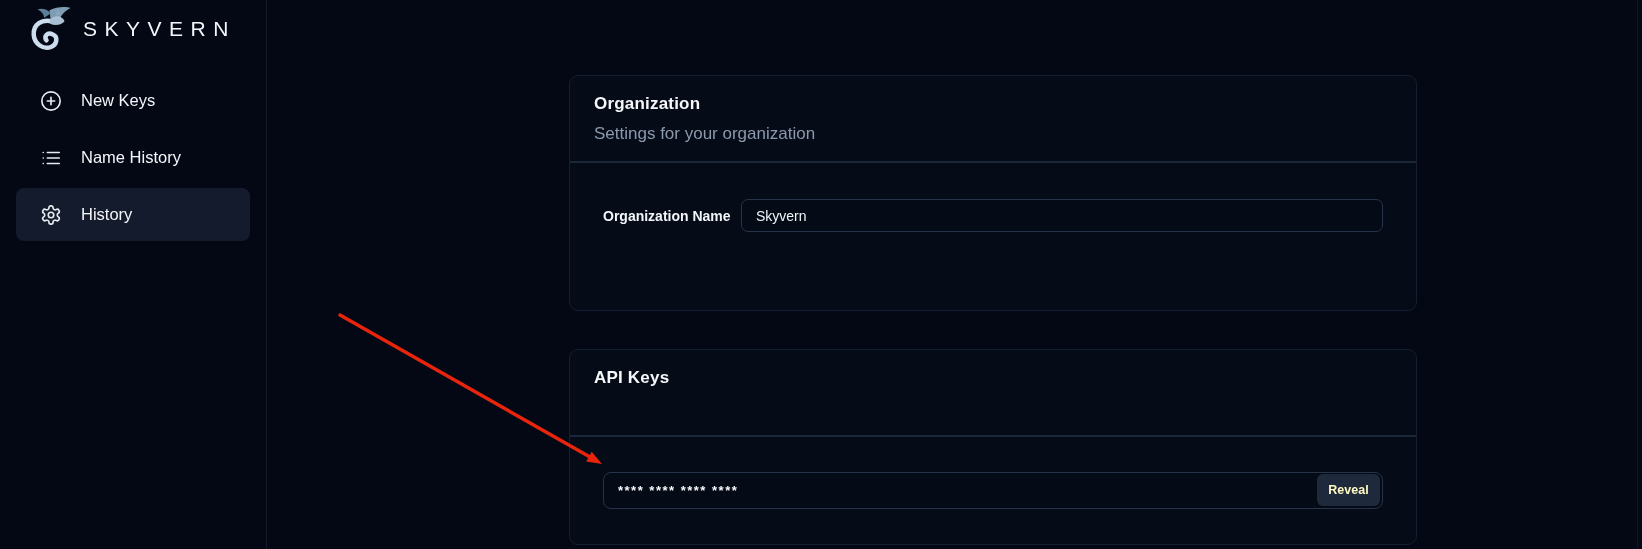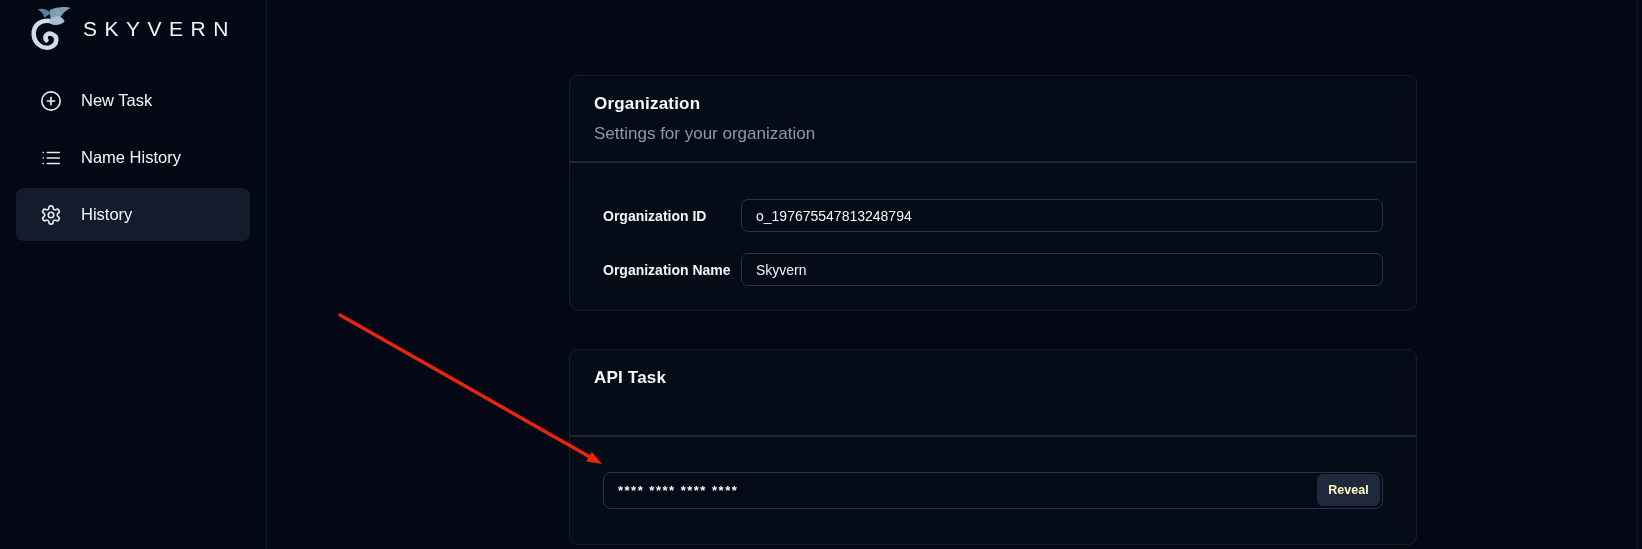--- a/index.html
+++ b/index.html
@@ -78,21 +78,21 @@
     </svg>
     <span class="logo-text">SKYVERN</span>
   </div>
 
   <div class="nav">
     <div class="nav-item">
       <svg class="nav-icon" viewBox="0 0 24 24" fill="none" stroke="currentColor" stroke-width="1.8" stroke-linecap="round" stroke-linejoin="round">
         <circle cx="12" cy="12" r="10"></circle>
           <path d="M8 12h8M12 8v8"></path>
       </svg>
-      <span>New Task</span>
+      <span>New Keys</span>
     </div>
 
     <div class="nav-item">
       <svg class="nav-icon" viewBox="0 0 24 24" fill="none" stroke="currentColor" stroke-width="1.8" stroke-linecap="round" stroke-linejoin="round">
         <path d="M8 6h13M8 12h13M8 18h13M3.5 6h.01M3.5 12h.01M3.5 18h.01"></path>
       </svg>
       <span>Name History</span>
     </div>
 
     <div class="nav-item active">
@@ -105,33 +105,29 @@
   </div>
 </div>
 
 <div class="card card-org">
   <div class="card-header">
     <div class="card-title">Organization</div>
     <div class="card-sub">Settings for your organization</div>
   </div>
   <div class="card-body-org">
     <div class="field-row">
-      <span class="field-label">Organization ID</span>
-      <input class="text-input" type="text" value="o_197675547813248794" style="">
-    </div>
-    <div class="field-row">
       <span class="field-label">Organization Name</span>
       <input class="text-input" type="text" value="Skyvern" style="">
     </div>
   </div>
 </div>
 
 <div class="card card-api">
   <div class="card-header">
-    <div class="card-title">API Task</div>
+    <div class="card-title">API Keys</div>
   </div>
   <div class="api-row">
     <input class="api-input" type="text" readonly="" value="**** **** **** ****" style="">
     <button class="reveal-btn">Reveal</button>
   </div>
 </div>
 
 <svg class="arrow-overlay" width="1642" height="549" viewBox="0 0 1642 549">
   <line x1="340" y1="315" x2="590" y2="457" stroke="#e8250c" stroke-width="3.4" stroke-linecap="round"></line>
   <polygon points="602,464 591.7,451.7 586.2,461.5" fill="#e8250c"></polygon>

